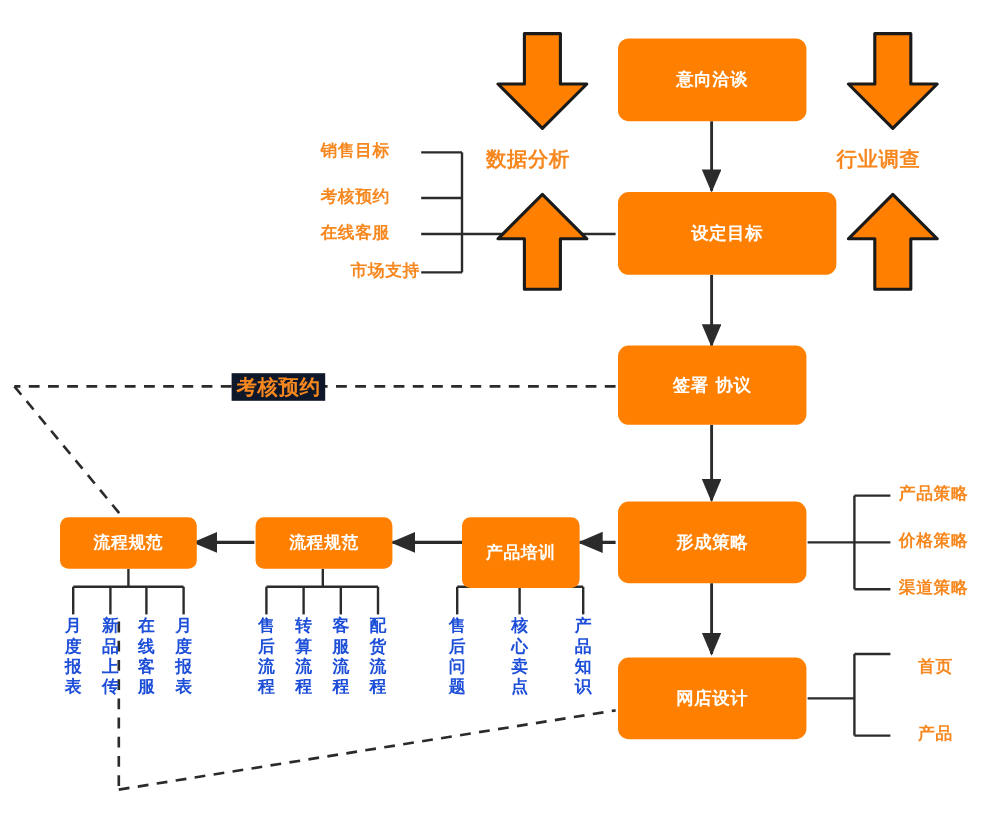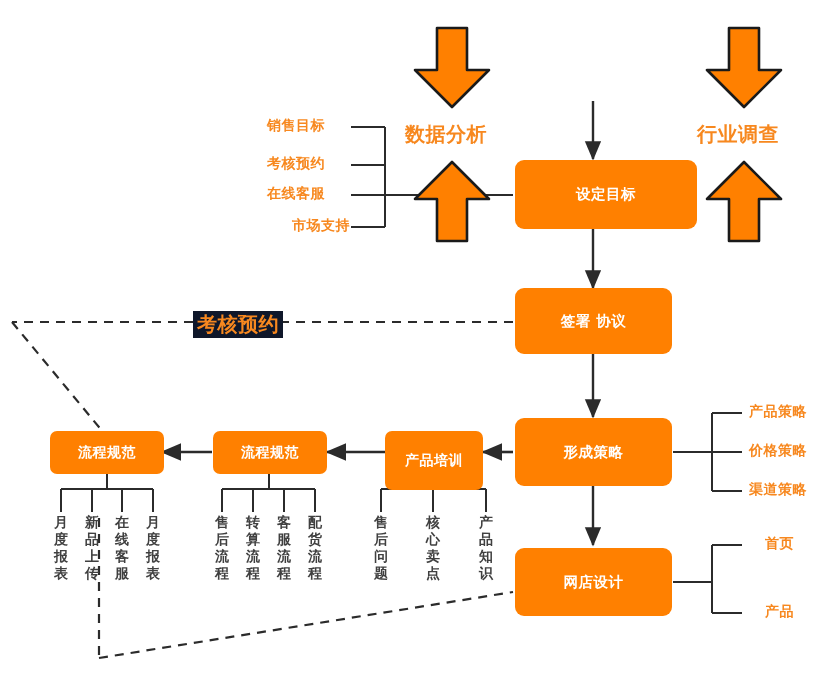--- a/index.html
+++ b/index.html
@@ -9,22 +9,22 @@
   svg#wires{position:absolute;left:0;top:0;width:830px;height:687px;}
 
   .node{position:absolute;background:#FF8000;border-radius:9px;
         display:flex;align-items:center;justify-content:center;
         color:#ffffff;font-weight:bold;font-size:14.5px;letter-spacing:.5px;
         box-sizing:border-box;}
   .node.sm{font-size:14px;border-radius:7px;}
 
   .olabel{position:absolute;color:#F7881F;font-weight:bold;
           font-size:14px;white-space:nowrap;letter-spacing:.5px;}
-  .olabel.big{font-size:20px;}
-  .vlabel{position:absolute;color:#404040;font-weight:bold;font-size:14px;
+  .olabel.big{font-size:17px;}
+  .vlabel{position:absolute;color:#1d4ed8;font-weight:bold;font-size:14px;
           width:1em;line-height:1.22;text-align:center;letter-spacing:0;}
 </style>
 </head>
 <body>
 
 <div id="stage">
 
   <svg id="wires" viewBox="0 0 830 687" xmlns="http://www.w3.org/2000/svg">
     <defs>
       <marker id="ah" markerWidth="9" markerHeight="9" refX="7.4" refY="3.4" orient="auto" markerUnits="strokeWidth">
@@ -112,20 +112,21 @@
   </svg>
 
   <svg class="blk" style="position:absolute;left:699px;top:22px;width:90px;height:90px;" viewBox="0 0 90 90">
     <path d="M30,6 L60,6 L60,48 L82,48 L45,85 L8,48 L30,48 Z" fill="#FF8000" stroke="#1a1a1a" stroke-width="2.6" stroke-linejoin="round"></path>
   </svg>
 
   <svg class="blk" style="position:absolute;left:699px;top:157px;width:90px;height:90px;" viewBox="0 0 90 90">
     <path d="M45,5 L82,42 L60,42 L60,84 L30,84 L30,42 L8,42 Z" fill="#FF8000" stroke="#1a1a1a" stroke-width="2.6" stroke-linejoin="round"></path>
   </svg>
 
+  <div class="node" style="left:515px;top:32px;width:157px;height:69px;">意向洽谈</div>
 
   <div class="node" style="left:515px;top:160px;width:182px;height:69px;">设定目标</div>
 
   <div class="node" style="left:515px;top:288px;width:157px;height:66px;">签署 协议</div>
 
   <div class="node" style="left:515px;top:418px;width:157px;height:68px;">形成策略</div>
 
   <div class="node" style="left:515px;top:548px;width:157px;height:68px;">网店设计</div>
 
   <div class="node sm" style="left:385px;top:431px;width:98px;height:59px;">产品培训</div>
@@ -142,21 +143,21 @@
 
   <div class="olabel" style="left:267px;top:117px;">销售目标</div>
   <div class="olabel" style="left:267px;top:155px;">考核预约</div>
   <div class="olabel" style="left:267px;top:185px;">在线客服</div>
   <div class="olabel" style="left:267px;top:217px;margin-left:25px;">市场支持</div>
 
   <div class="olabel" style="left:749px;top:403px;">产品策略</div>
   <div class="olabel" style="left:749px;top:442px;">价格策略</div>
   <div class="olabel" style="left:749px;top:481px;">渠道策略</div>
 
-  <div class="olabel" style="left:765px;top:535px;">首页</div>
+  <div class="olabel" style="left:765px;top:547px;">首页</div>
   <div class="olabel" style="left:765px;top:603px;">产品</div>
 
   <div class="vlabel" style="left:54px;top:514px;">月度报表</div>
   <div class="vlabel" style="left:85px;top:514px;">新品上传</div>
   <div class="vlabel" style="left:115px;top:514px;">在线客服</div>
   <div class="vlabel" style="left:146px;top:514px;">月度报表</div>
 
   <div class="vlabel" style="left:215px;top:514px;">售后流程</div>
   <div class="vlabel" style="left:246px;top:514px;">转算流程</div>
   <div class="vlabel" style="left:277px;top:514px;">客服流程</div>

